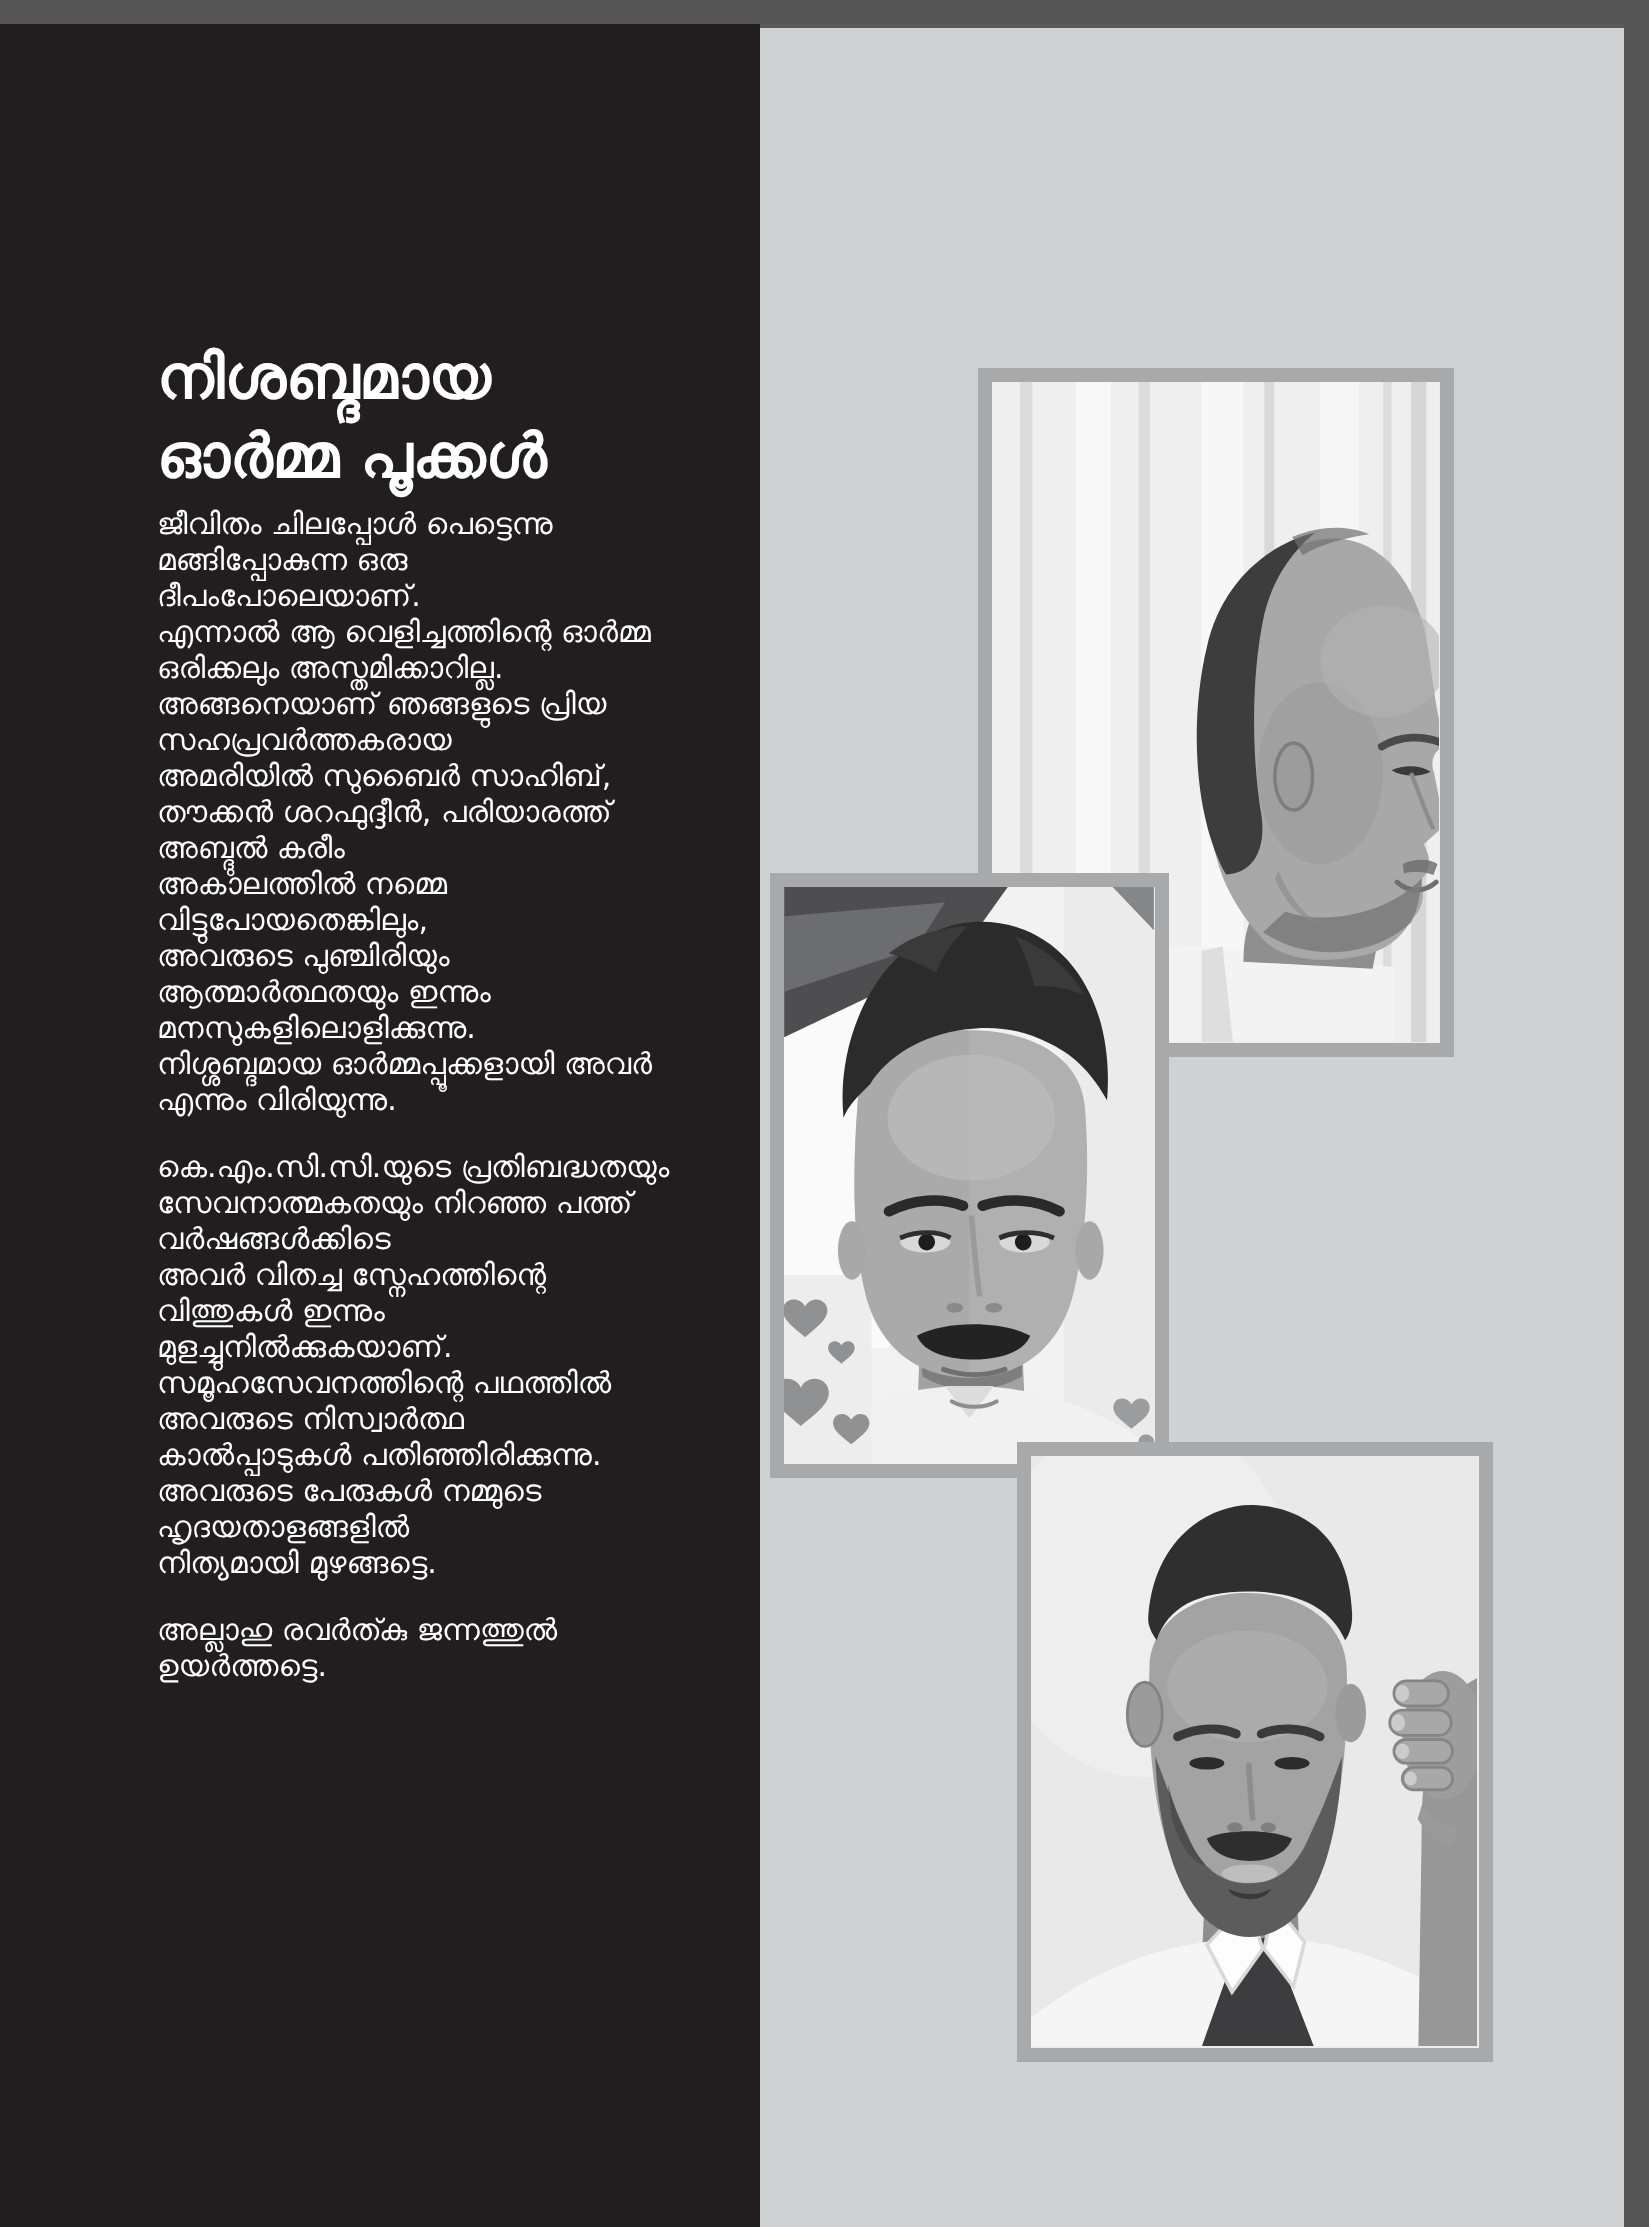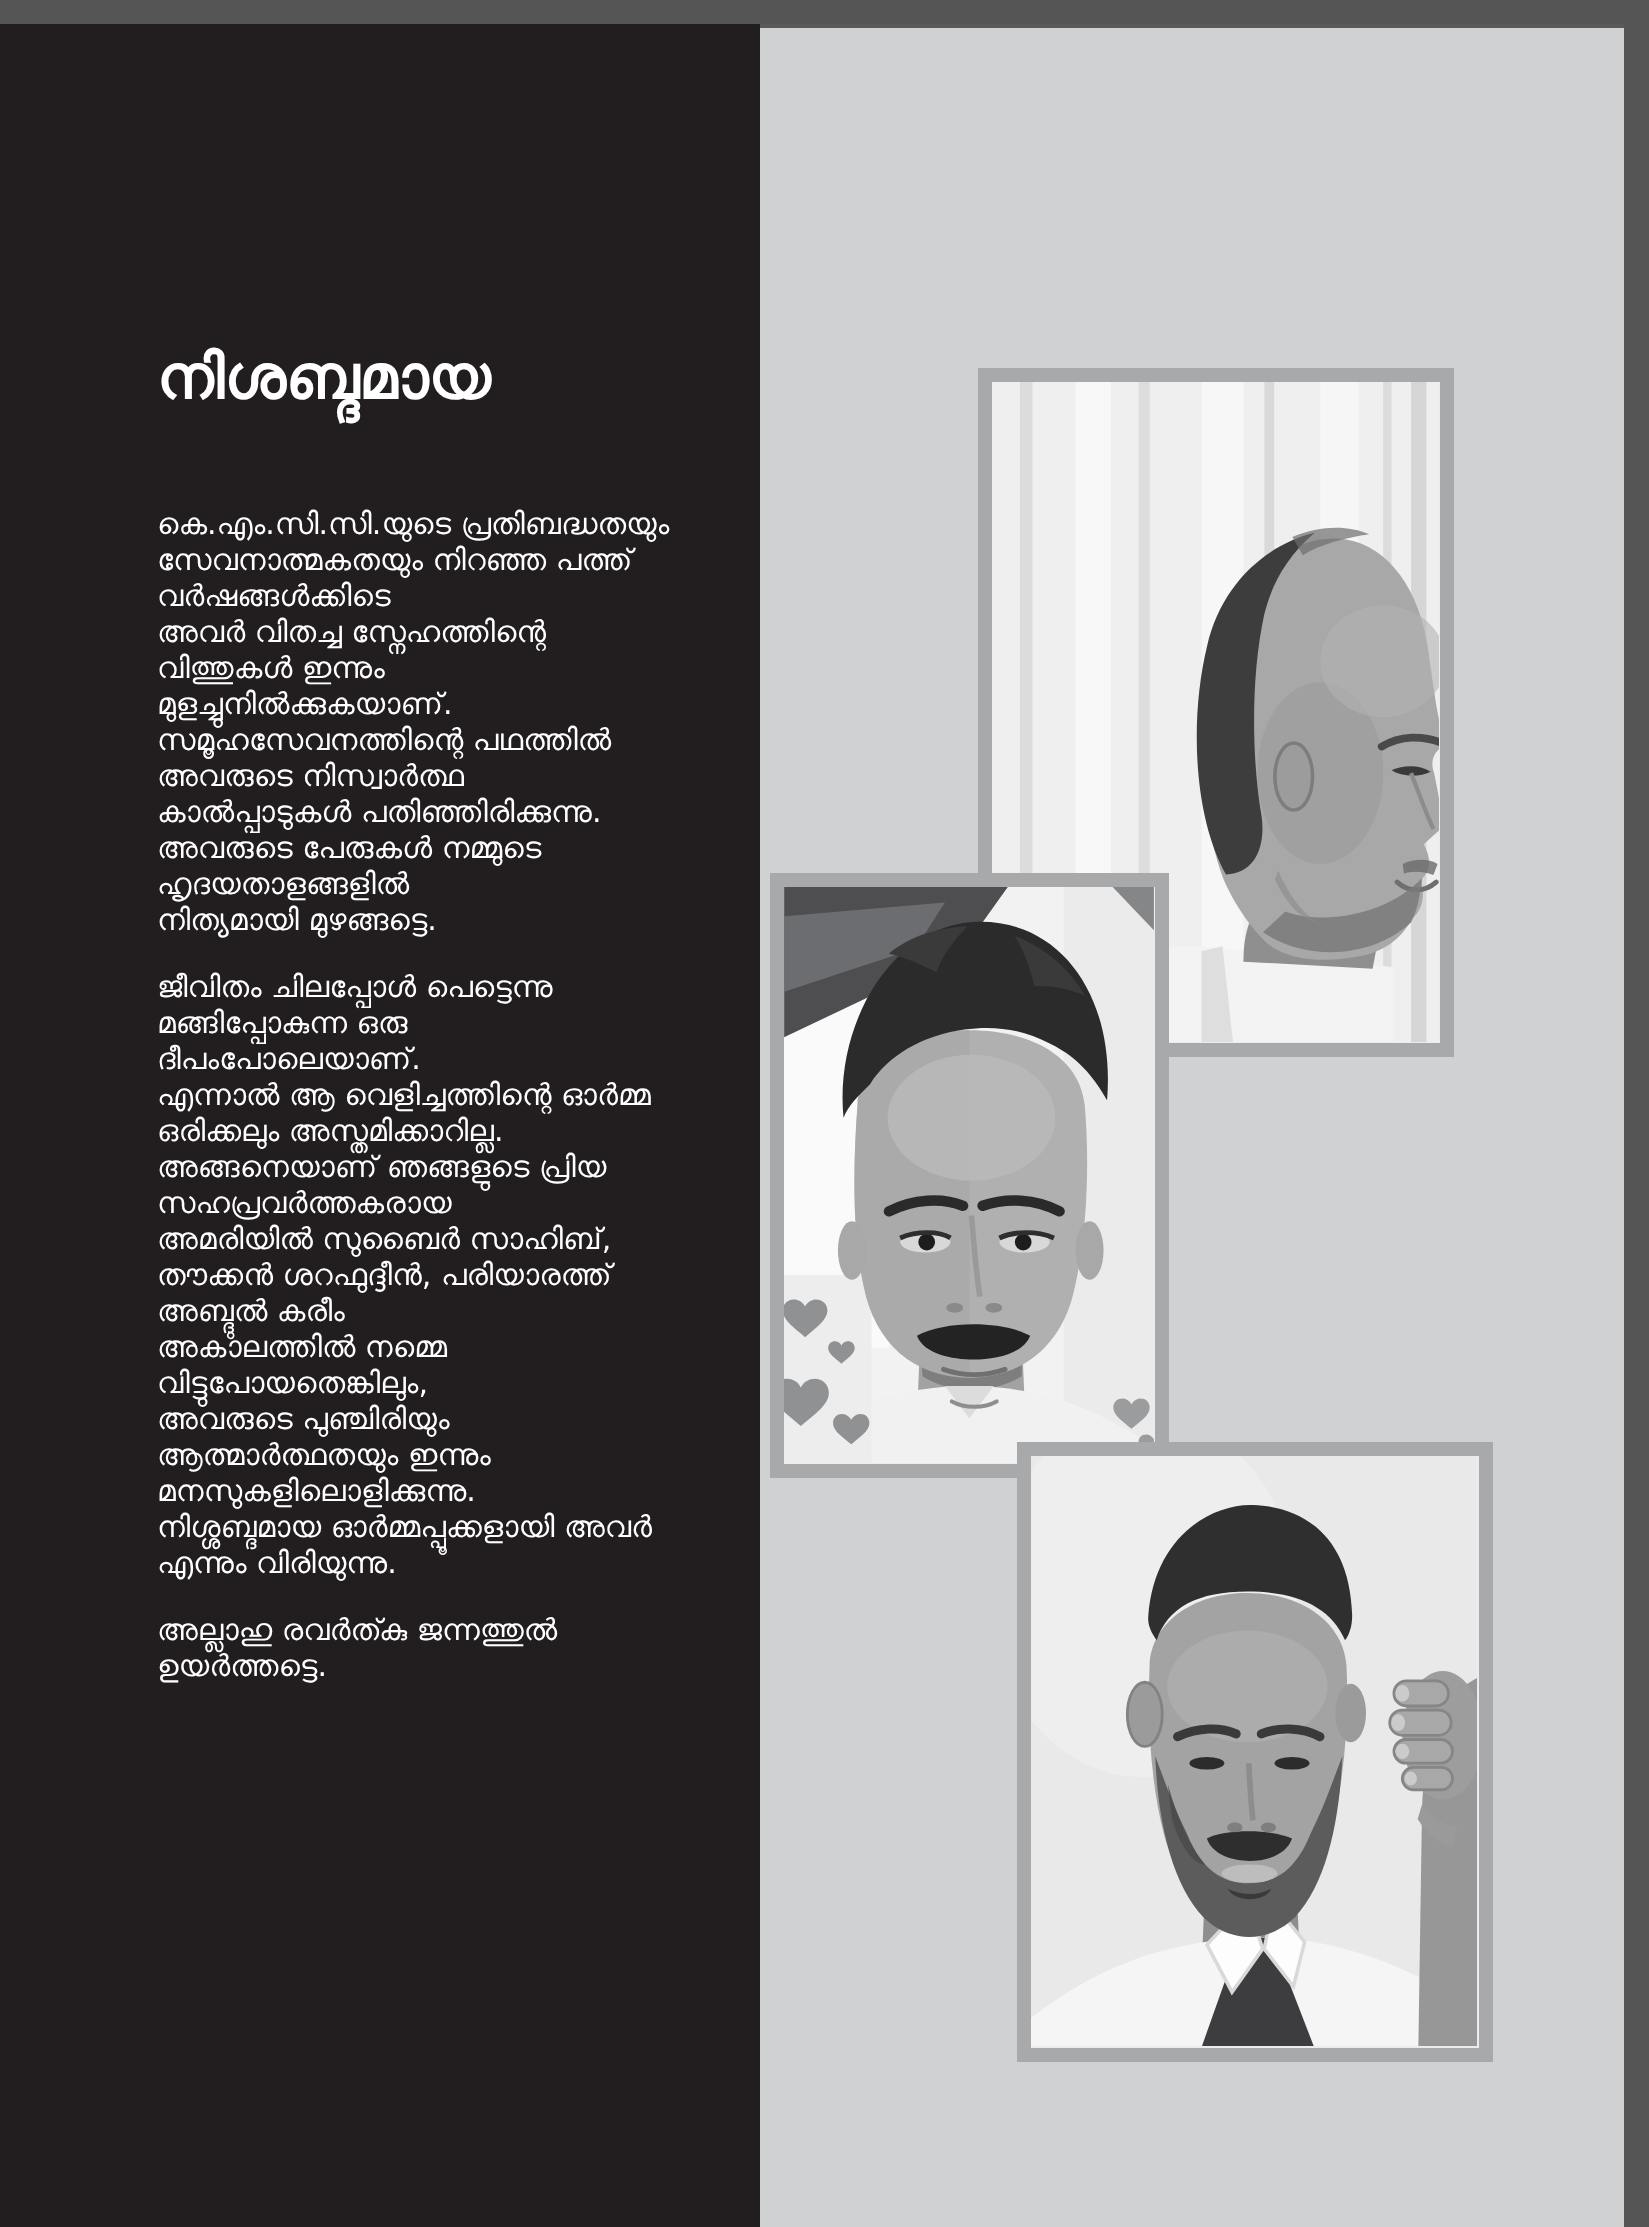--- a/index.html
+++ b/index.html
@@ -45,56 +45,57 @@
   .photo3{left:257px; top:1418px; width:476px; height:620px; z-index:3;}
 </style>
 </head>
 <body>
 
 <div class="screen">
 
   <div class="panel">
     <h1 class="title">
       <span>നിശബ്ദമായ</span>
+      <span>ഓർമ്മ പൂക്കൾ</span>
     </h1>
     <div class="bodytext">
-      <div class="para">
-        <div class="tline">കെ.എം.സി.സി.യുടെ പ്രതിബദ്ധതയും</div>
-        <div class="tline">സേവനാത്മകതയും നിറഞ്ഞ പത്ത്</div>
-        <div class="tline">വർഷങ്ങൾക്കിടെ</div>
-        <div class="tline">അവർ വിതച്ച സ്നേഹത്തിന്റെ</div>
-        <div class="tline">വിത്തുകൾ ഇന്നും</div>
-        <div class="tline">മുളച്ചുനിൽക്കുകയാണ്.</div>
-        <div class="tline">സമൂഹസേവനത്തിന്റെ പഥത്തിൽ</div>
-        <div class="tline">അവരുടെ നിസ്വാർത്ഥ</div>
-        <div class="tline">കാൽപ്പാടുകൾ പതിഞ്ഞിരിക്കുന്നു.</div>
-        <div class="tline">അവരുടെ പേരുകൾ നമ്മുടെ</div>
-        <div class="tline">ഹൃദയതാളങ്ങളിൽ</div>
-        <div class="tline">നിത്യമായി മുഴങ്ങട്ടെ.</div>
-      </div>
       <div class="para">
         <div class="tline">ജീവിതം ചിലപ്പോൾ പെട്ടെന്നു</div>
         <div class="tline">മങ്ങിപ്പോകുന്ന ഒരു</div>
         <div class="tline">ദീപംപോലെയാണ്.</div>
         <div class="tline">എന്നാൽ ആ വെളിച്ചത്തിന്റെ ഓർമ്മ</div>
         <div class="tline">ഒരിക്കലും അസ്തമിക്കാറില്ല.</div>
         <div class="tline">അങ്ങനെയാണ് ഞങ്ങളുടെ പ്രിയ</div>
         <div class="tline">സഹപ്രവർത്തകരായ</div>
         <div class="tline">അമരിയിൽ സുബൈർ സാഹിബ്,</div>
         <div class="tline">തൗക്കൻ ശറഫുദ്ദീൻ, പരിയാരത്ത്</div>
         <div class="tline">അബ്ദുൽ കരീം</div>
         <div class="tline">അകാലത്തിൽ നമ്മെ</div>
         <div class="tline">വിട്ടുപോയതെങ്കിലും,</div>
         <div class="tline">അവരുടെ പുഞ്ചിരിയും</div>
         <div class="tline">ആത്മാർത്ഥതയും ഇന്നും</div>
         <div class="tline">മനസുകളിലൊളിക്കുന്നു.</div>
         <div class="tline">നിശ്ശബ്ദമായ ഓർമ്മപ്പൂക്കളായി അവർ</div>
         <div class="tline">എന്നും വിരിയുന്നു.</div>
       </div>
       <div class="para">
+        <div class="tline">കെ.എം.സി.സി.യുടെ പ്രതിബദ്ധതയും</div>
+        <div class="tline">സേവനാത്മകതയും നിറഞ്ഞ പത്ത്</div>
+        <div class="tline">വർഷങ്ങൾക്കിടെ</div>
+        <div class="tline">അവർ വിതച്ച സ്നേഹത്തിന്റെ</div>
+        <div class="tline">വിത്തുകൾ ഇന്നും</div>
+        <div class="tline">മുളച്ചുനിൽക്കുകയാണ്.</div>
+        <div class="tline">സമൂഹസേവനത്തിന്റെ പഥത്തിൽ</div>
+        <div class="tline">അവരുടെ നിസ്വാർത്ഥ</div>
+        <div class="tline">കാൽപ്പാടുകൾ പതിഞ്ഞിരിക്കുന്നു.</div>
+        <div class="tline">അവരുടെ പേരുകൾ നമ്മുടെ</div>
+        <div class="tline">ഹൃദയതാളങ്ങളിൽ</div>
+        <div class="tline">നിത്യമായി മുഴങ്ങട്ടെ.</div>
+      </div>
+      <div class="para">
         <div class="tline">അല്ലാഹു രവർത്കു ജന്നത്തുൽ</div>
         <div class="tline">ഉയർത്തട്ടെ.</div>
       </div>
     </div>
   </div>
 
   <div class="content-area">
     <div class="edge-top"></div>
     <div class="edge-right"></div>
     <div class="edge-bottom"></div>

